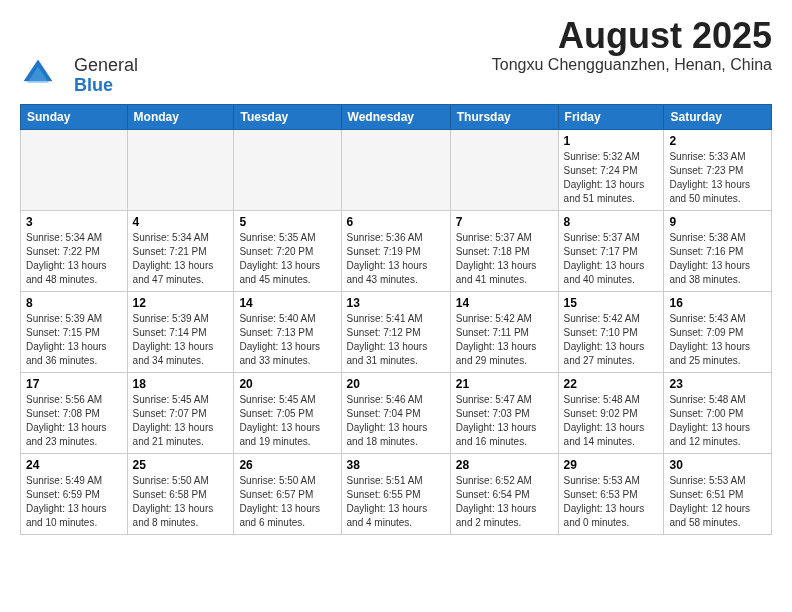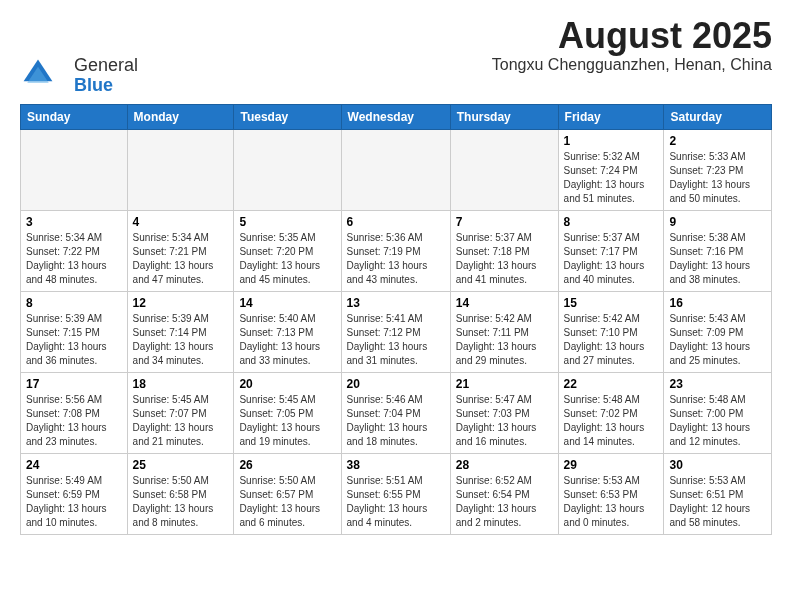--- a/index.html
+++ b/index.html
@@ -261,21 +261,21 @@
           </td>
           <td>
             <span class="day-number">21</span>
             <div class="day-info">Sunrise: 5:47 AM
 Sunset: 7:03 PM
 Daylight: 13 hours and 16 minutes.</div>
           </td>
           <td>
             <span class="day-number">22</span>
             <div class="day-info">Sunrise: 5:48 AM
-Sunset: 7:02 PM
+Sunset: 9:02 PM
 Daylight: 13 hours and 14 minutes.</div>
           </td>
           <td>
             <span class="day-number">23</span>
             <div class="day-info">Sunrise: 5:48 AM
 Sunset: 7:00 PM
 Daylight: 13 hours and 12 minutes.</div>
           </td>
         </tr>
         <tr>

